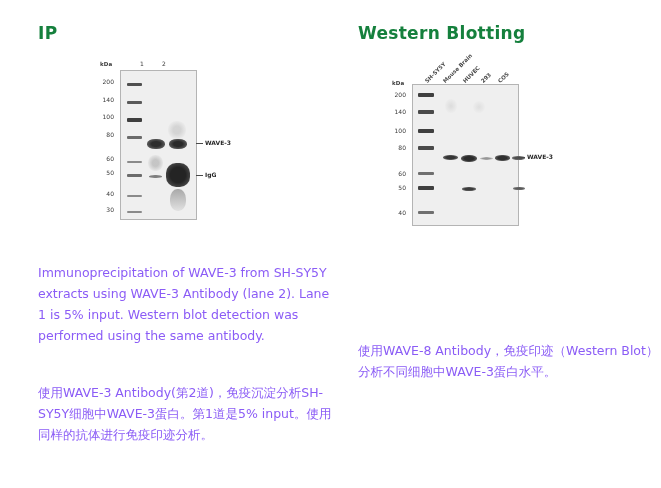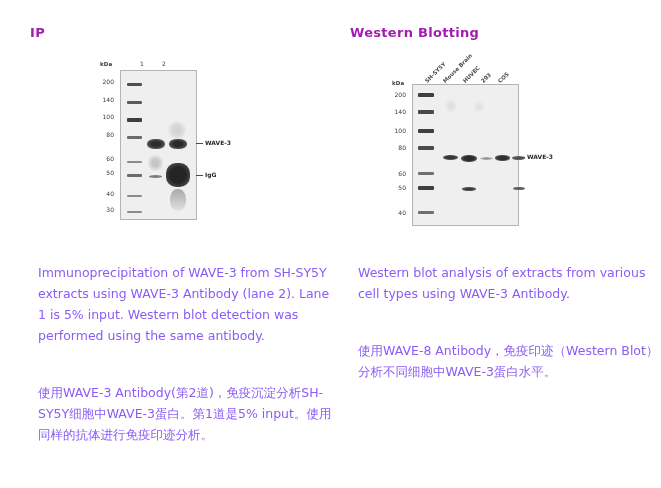--- a/index.html
+++ b/index.html
@@ -22,25 +22,25 @@
   .panel {
     position: absolute;
     top: 0;
     width: 320px;
     height: 488px;
   }
   .panel-left  { left: 30px; }
   .panel-right { left: 350px; }
 
   .panel-title {
-    font-size: 13px;
-    font-weight: bold;
-    color: #a21caf;
+    font-size: 17px;
+    font-weight: bold;
+    color: #15803d;
     letter-spacing: 0.3px;
-    margin: 22px 0 0 0;
+    margin: 22px 0 0 8px;
     line-height: 22px;
   }
 
   
   .figure {
     position: relative;
     margin-top: 14px;
   }
   .figure-left  { margin-left: 68px; }
   .figure-right { margin-left: 40px; }
@@ -257,18 +257,17 @@
         <div class="ladder-label" style="left:0px;  top:86px;">80</div>
         <div class="ladder-label" style="left:0px;  top:112px;">60</div>
         <div class="ladder-label" style="left:0px;  top:126px;">50</div>
         <div class="ladder-label" style="left:0px;  top:151px;">40</div>
 
         <div class="pointer-dash" style="left:128px; top:99px; width:7px;"></div>
         <div class="pointer-label" style="left:137px; top:95px;">WAVE-3</div>
       </div>
     </div>
 
-    <div class="caption caption-right-en">Western blot analysis of extracts from various cell types using WAVE-3 Antibody.</div>
 
     <div class="caption caption-right-zh">使用WAVE-8 Antibody，免疫印迹（Western Blot）分析不同细胞中WAVE-3蛋白水平。</div>
   </div>
 
 </div>
 
 </body></html>

